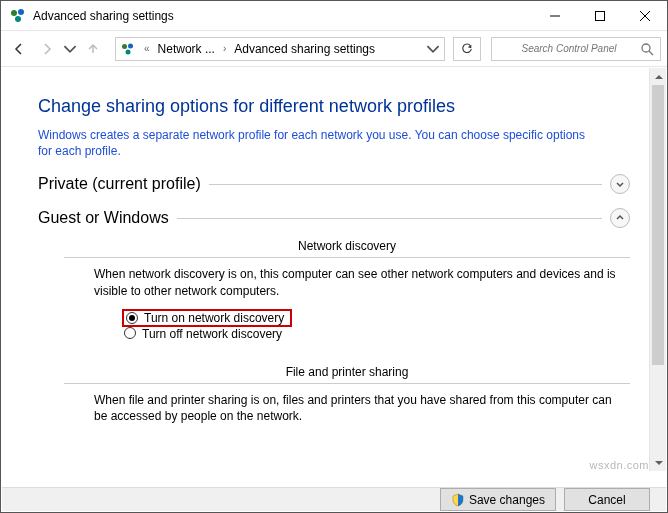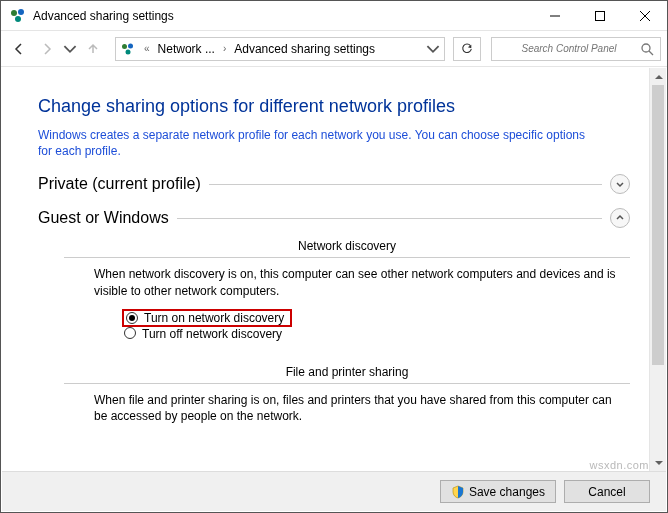--- a/index.html
+++ b/index.html
@@ -107,21 +107,21 @@
   .radio {
     width: 12px; height: 12px; border: 1px solid #333; border-radius: 50%; margin-right: 6px; display:flex; align-items:center; justify-content:center; flex-shrink:0;
   }
   .radio.sel::after { content:""; display:block; width:6px; height:6px; background:#000; border-radius:50%; }
   .rlabel { font-size: 12px; }
   .red-box {
     border: 2px solid #c00; padding: 1px 6px 1px 2px; display:inline-flex; align-items:center; height:18px;
   }
   
   .bottombar {
-    position: absolute; left:1px; right:1px; bottom:1px; height: 40px; background: #f0f0f0; border-top: 1px solid #ddd;
+    position: absolute; left:1px; right:1px; bottom:1px; height: 24px; background: #f0f0f0; border-top: 1px solid #ddd;
     display:flex; align-items:center; justify-content:flex-end; padding: 0 16px; gap: 8px;
   }
   .btn {
     height: 23px; min-width: 86px; border: 1px solid #adadad; background: #e1e1e1; font-size: 12px;
     display:inline-flex; align-items:center; justify-content:center; padding: 0 10px; gap: 4px;
   }
   .btn svg { width: 14px; height: 14px; }
   .watermark {
     position: absolute; right: 18px; bottom: 41px; font-size: 11px; color: #b9b9b9; letter-spacing: 0.5px;
   }

